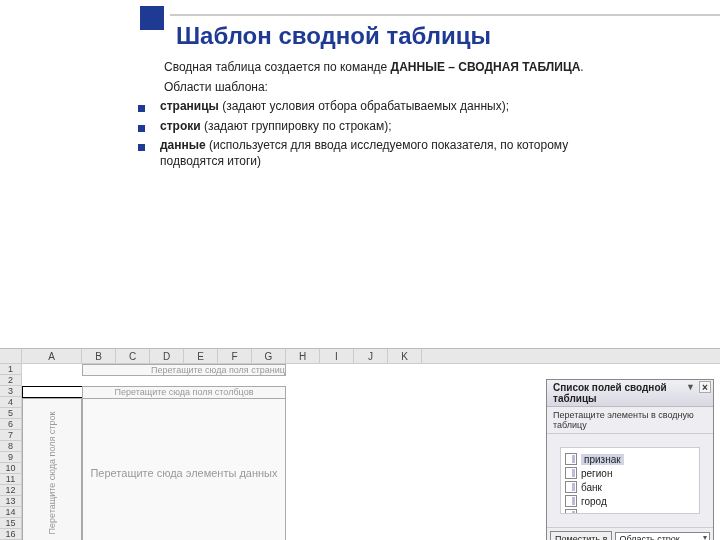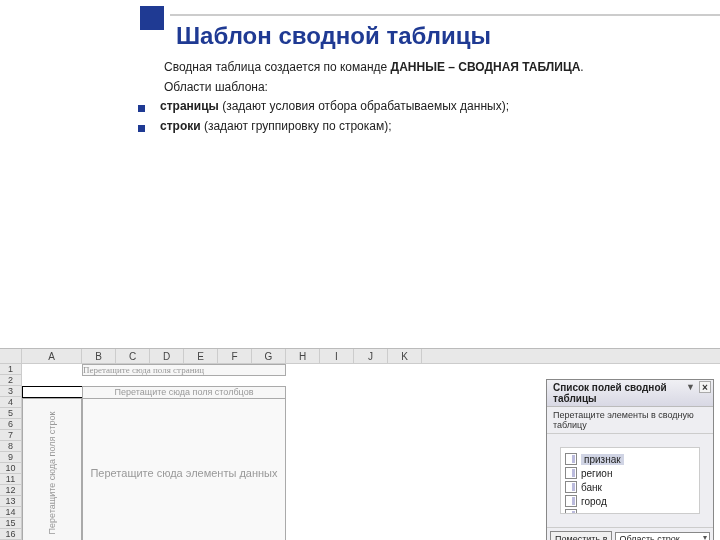--- a/index.html
+++ b/index.html
@@ -117,23 +117,22 @@
   .page-zone {
     position: absolute;
     top: 0;
     left: 60px;
     width: 204px;
     height: 12px;
     border: 1px solid #aaa;
     background: #f7f7f7;
     font-size: 9px;
     color: #999;
-    text-align: left;
+    text-align: right;
     line-height: 11px;
-    font-family: Liberation Serif, serif;
   }
   .row3-cells {
     position: absolute;
     top: 22px;
     left: 0;
     width: 60px;
     height: 12px;
     border-top: 1px solid #000;
     border-bottom: 1px solid #000;
     border-left: 1px solid #000;
@@ -300,20 +299,21 @@
 
 <div class="content">
   <p class="indent">
     <span>Сводная таблица создается по команде</span>
     <span class="bold">ДАННЫЕ – СВОДНАЯ ТАБЛИЦА</span><span>.</span>
   </p>
   <p class="indent">Области шаблона:</p>
   <ul class="areas" id="areas-list">
       <li><span class="li-label">страницы</span><span> (задают условия отбора обрабатываемых данных);</span></li>
       <li><span class="li-label">строки</span><span> (задают группировку по строкам);</span></li>
+      <li><span class="li-label">данные</span><span> (используется для ввода исследуемого показателя, по которому подводятся итоги)</span></li>
     </ul>
 </div>
 
 <div class="screenshot">
   <div class="ss-top">
     <div class="rowhdr-col">
       <div class="corner"></div>
       <div id="rownums">
           <div class="rn">1</div>
           <div class="rn">2</div>

